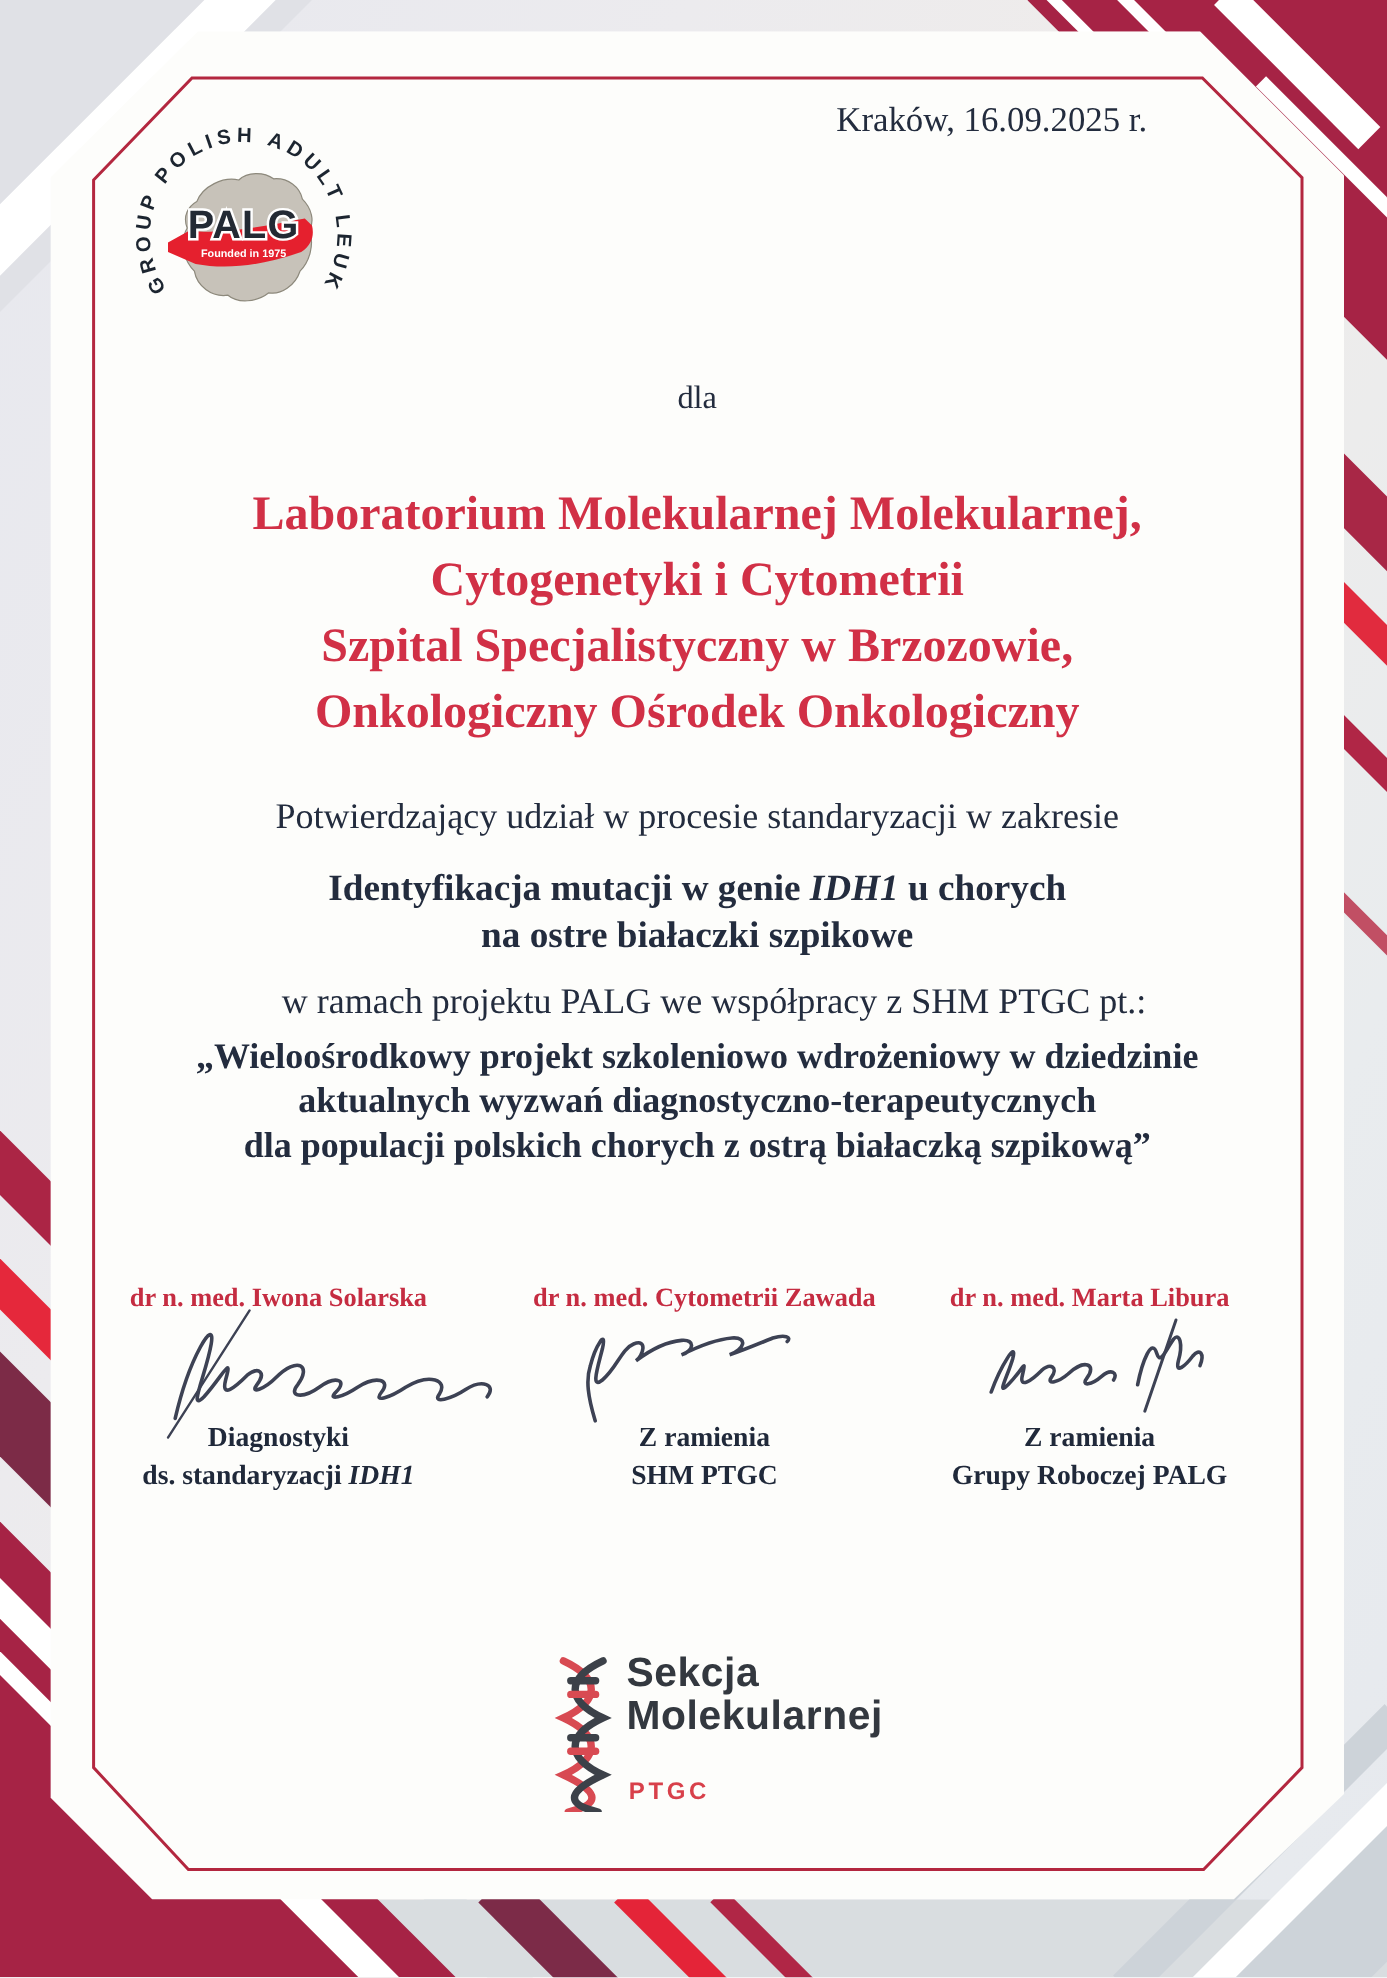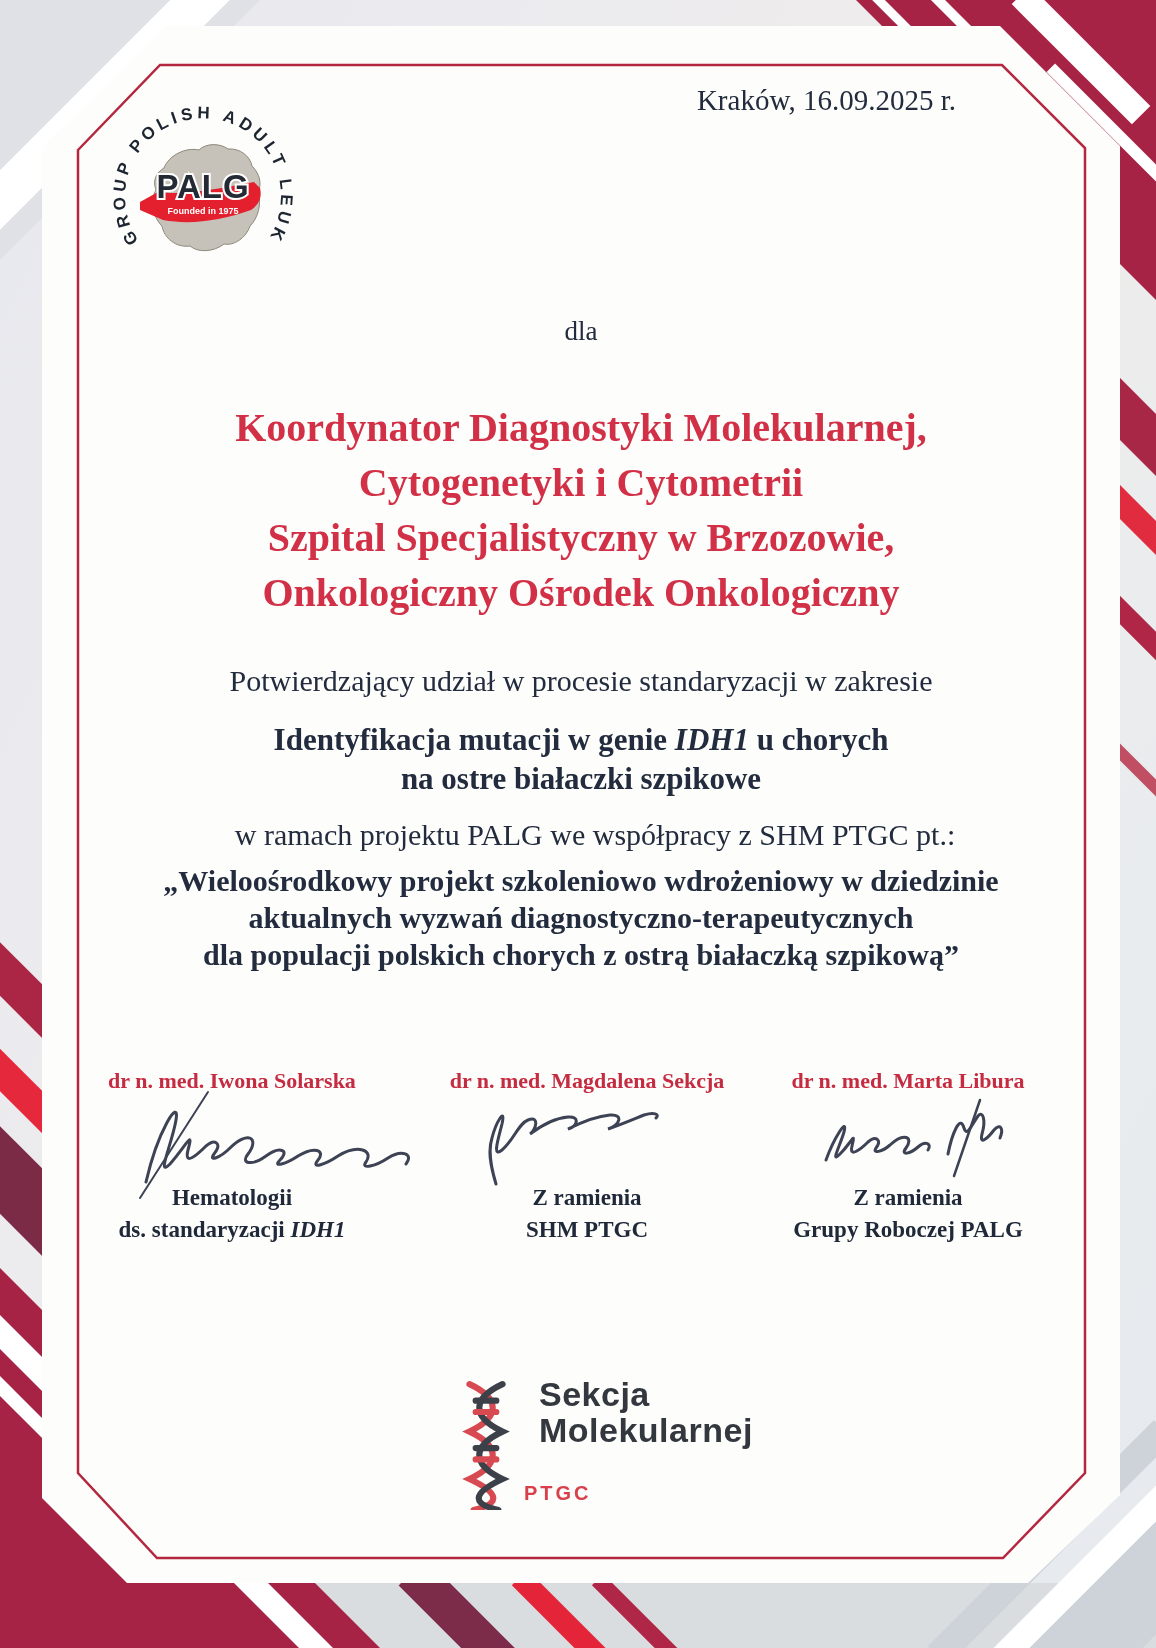--- a/index.html
+++ b/index.html
@@ -42,21 +42,21 @@
   .body-line{font-size:30px;color:#232c3e;}
   .bold-line{font-size:31px;font-weight:bold;color:#232c3e;}
   .quote{top:862px;font-size:30px;font-weight:bold;color:#232c3e;line-height:37px;}
   .sig-name{position:absolute;top:1068px;font-size:22px;font-weight:bold;color:#c52c41;text-align:center;}
   .sig-role{position:absolute;font-size:23px;font-weight:bold;color:#20293a;text-align:center;line-height:32px;}
   .sig-svg{position:absolute;}
   .gene{font-style:italic;}
   
   .shm-text{position:absolute;left:522px;top:1376px;
     font-family:"Liberation Sans",sans-serif;font-weight:bold;
-    font-size:34px;line-height:36px;color:#33383f;letter-spacing:0.5px;margin-left:17px;}
+    font-size:34px;line-height:36px;color:#33383f;letter-spacing:0.5px;}
   .shm-abbr{position:absolute;left:524px;top:1482px;
     font-family:"Liberation Sans",sans-serif;font-weight:bold;
     font-size:20px;letter-spacing:3px;color:#d8404a;}
   .palg-logo{position:absolute;left:98px;top:92px;z-index:6;}
   .dna{position:absolute;left:460px;top:1380px;}
 </style>
 </head>
 <body>
 
 <div class="page">
@@ -125,21 +125,21 @@
       <text x="105" y="122" text-anchor="middle" font-family="Liberation Sans, sans-serif" font-size="9" font-weight="bold" fill="#ffffff">Founded in 1975</text>
       <text font-family="Liberation Sans, sans-serif" font-size="17" font-weight="bold" letter-spacing="4.2" fill="#1c2530">
         <textPath href="#ringPath">GROUP POLISH ADULT LEUKEMIA</textPath>
       </text>
     </svg>
 
     <div class="date">Kraków, 16.09.2025 r.</div>
     <div class="center dla">dla</div>
 
     <div class="center recipient">
-      <div>Koordynator Diagnostyki Molekularnej,</div>
+      <div>Laboratorium Molekularnej Molekularnej,</div>
       <div>Cytogenetyki i Cytometrii</div>
       <div>Szpital Specjalistyczny w Brzozowie,</div>
       <div>Onkologiczny Ośrodek Onkologiczny</div>
     </div>
 
     <div class="center body-line" style="top:664px;">Potwierdzający udział w procesie standaryzacji w zakresie</div>
 
     <div class="center bold-line" style="top:722px;">
       <span>Identyfikacja mutacji w genie </span><span class="gene">IDH1</span><span> u chorych</span>
     </div>
@@ -147,21 +147,21 @@
 
     <div class="center body-line" style="top:818px;margin-left:14px;">w ramach projektu PALG we współpracy z SHM PTGC pt.:</div>
 
     <div class="center quote">
       <div>„Wieloośrodkowy projekt szkoleniowo wdrożeniowy w dziedzinie</div>
       <div>aktualnych wyzwań diagnostyczno-terapeutycznych</div>
       <div>dla populacji polskich chorych z ostrą białaczką szpikową”</div>
     </div>
 
     <div class="sig-name" style="left:52px;width:360px;">dr n. med. Iwona Solarska</div>
-    <div class="sig-name" style="left:422px;width:330px;">dr n. med. Magdalena Sekcja</div>
+    <div class="sig-name" style="left:422px;width:330px;">dr n. med. Cytometrii Zawada</div>
     <div class="sig-name" style="left:748px;width:320px;">dr n. med. Marta Libura</div>
 
     <svg class="sig-svg" style="left:130px;top:1086px;" width="300" height="120" viewBox="0 0 300 120">
       <g fill="none" stroke="#3d4254" stroke-linecap="round">
         <path stroke-width="2" d="M 10,112 L 78,6"></path>
         <path stroke-width="3" d="M 16,96 C 28,44 50,10 46,34 C 42,58 26,92 40,78 C 56,60 64,42 58,64
           C 54,80 66,70 76,60 C 86,52 92,58 84,68 C 78,76 90,72 100,62 C 118,44 130,52 118,68
           C 110,78 122,80 136,70 C 150,60 160,64 150,74 C 142,82 156,78 168,70 C 184,60 196,64 188,74
           C 180,84 196,78 208,70 C 228,58 244,64 236,76 C 230,84 246,80 258,72 C 272,63 284,68 276,78"></path>
       </g>
@@ -176,21 +176,21 @@
         <path stroke-width="3" d="M 16,70 C 24,48 38,26 34,42 C 30,56 20,74 30,64 C 42,52 46,40 42,56
           C 39,68 50,60 58,52 C 66,45 72,50 66,58 C 62,64 72,62 80,55 C 94,42 104,47 96,58
           C 90,66 100,64 108,57 C 116,50 122,54 118,60"></path>
         <path stroke-width="2.5" d="M 144,86 L 170,10"></path>
         <path stroke-width="3" d="M 138,64 C 142,44 150,24 154,38 C 157,48 162,34 168,26
           C 173,20 176,30 172,44 C 169,56 178,48 184,40 C 190,33 194,38 190,48"></path>
       </g>
     </svg>
 
     <div class="sig-role" style="left:52px;top:1182px;width:360px;">
-      <div>Hematologii</div>
+      <div>Diagnostyki</div>
       <div><span>ds. standaryzacji </span><span class="gene">IDH1</span></div>
     </div>
     <div class="sig-role" style="left:422px;top:1182px;width:330px;">
       <div>Z ramienia</div>
       <div>SHM PTGC</div>
     </div>
     <div class="sig-role" style="left:748px;top:1182px;width:320px;">
       <div>Z ramienia</div>
       <div>Grupy Roboczej PALG</div>
     </div>

